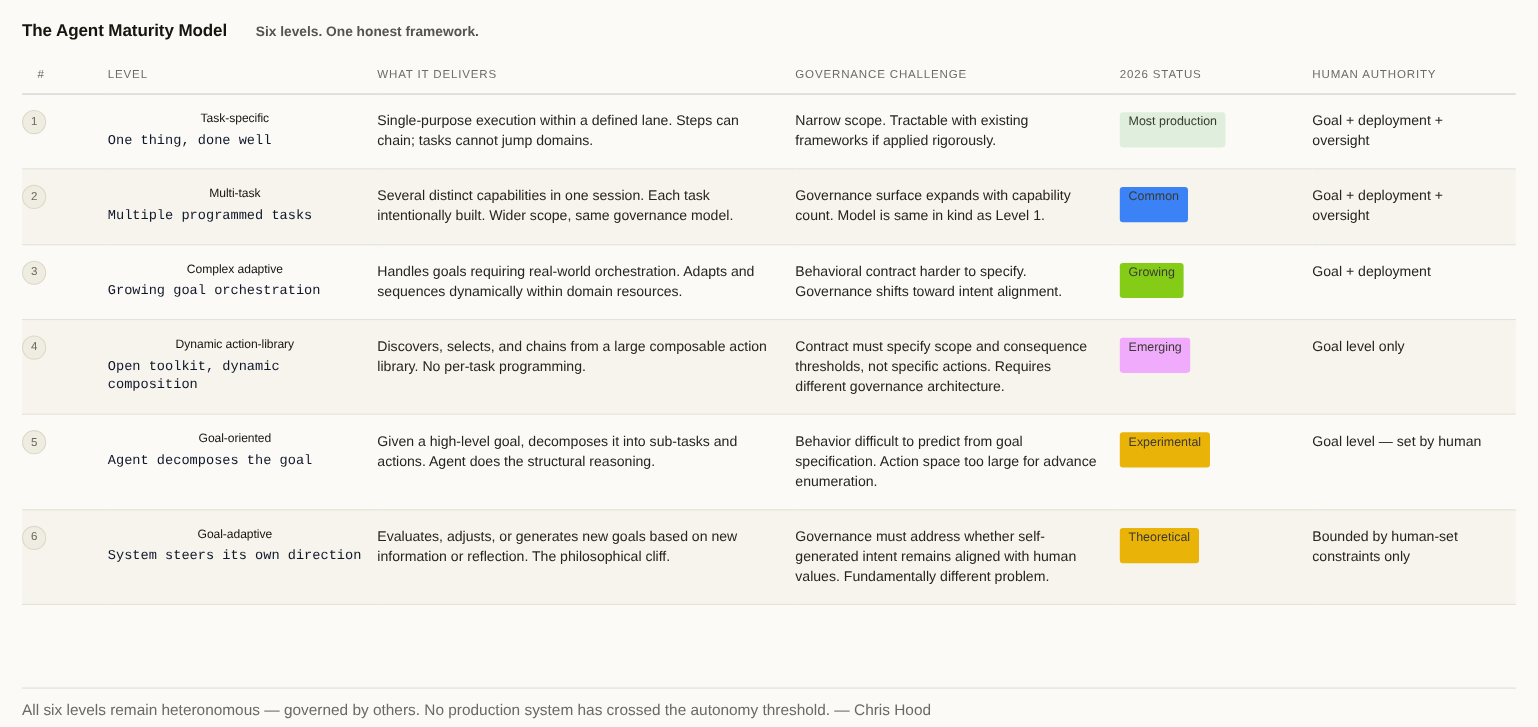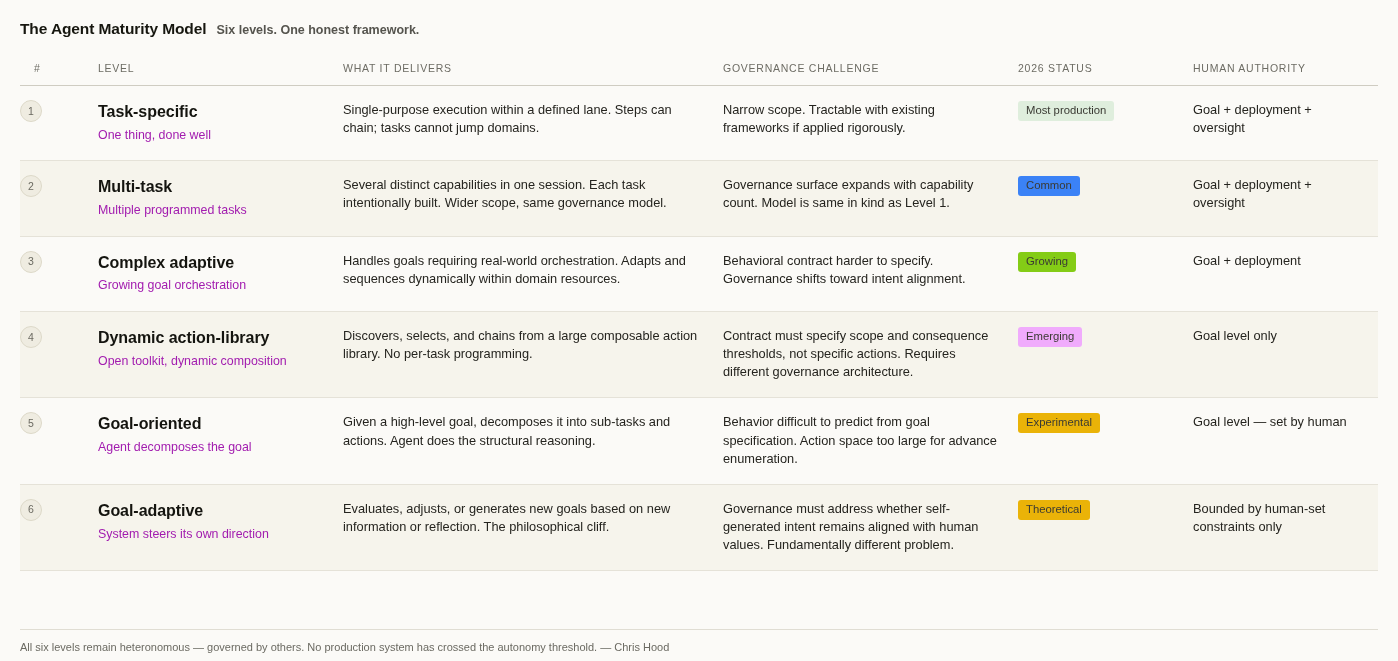--- a/index.html
+++ b/index.html
@@ -15,21 +15,21 @@
   .page {
     width: 1398px;
     height: 661px;
     padding: 20px 20px 0 20px;
     position: relative;
   }
   
   .head {
     display: flex;
     align-items: baseline;
-    gap: 10px;
+    gap: 26px;
     padding-left: 0px;
     margin-bottom: 24px;
   }
   .head-title {
     font-size: 15.5px;
     font-weight: bold;
     letter-spacing: -0.1px;
     color: #16160f;
   }
   .head-sub {
@@ -78,55 +78,57 @@
     border-radius: 50%;
     background: #efece1;
     border: 1px solid #ddd9c9;
     color: #6a6960;
     font-size: 10.5px;
     display: flex; align-items: center; justify-content: center;
     margin-top: -1px;
   }
   td.level { padding-left: 0; }
   .lvl-name {
-    font-size: 16px;
-    font-weight: bold;
+    font-size: 11px;
+    font-weight: normal;
     color: #14140f;
     margin-bottom: 3px;
     letter-spacing: -0.05px;
+    text-align: center;
   }
   .lvl-desc {
     font-size: 12.4px;
-    color: #a21caf;
+    color: #0f172a;
+    font-family: Liberation Mono, monospace;
   }
   .pill {
     display: inline-block;
     font-size: 11.3px;
-    padding: 3px 8px 4px 8px;
+    padding: 3px 8px 16px 8px;
     border-radius: 3px;
     line-height: 1.15;
     white-space: nowrap;
     color: #3a3a33;
   }
   .pill.p-green  { background: #dfeedd; }
   .pill.p-green2 { background: #3b82f6; }
   .pill.p-lime   { background: #84cc16; }
   .pill.p-amber  { background: #f0abfc; }
   .pill.p-orange { background: #eab308; }
   .pill.p-rose   { background: #eab308; }
 
   
   .foot {
     position: absolute;
     left: 20px;
     bottom: 8px;
     width: 1358px;
     border-top: 1px solid #e0ddd3;
     padding-top: 11px;
-    font-size: 11px;
+    font-size: 14px;
     color: #6b6a62;
   }
 </style>
 </head>
 <body>
 
 <div class="page">
 
   <div class="head">
     <div class="head-title">The Agent Maturity Model</div>

